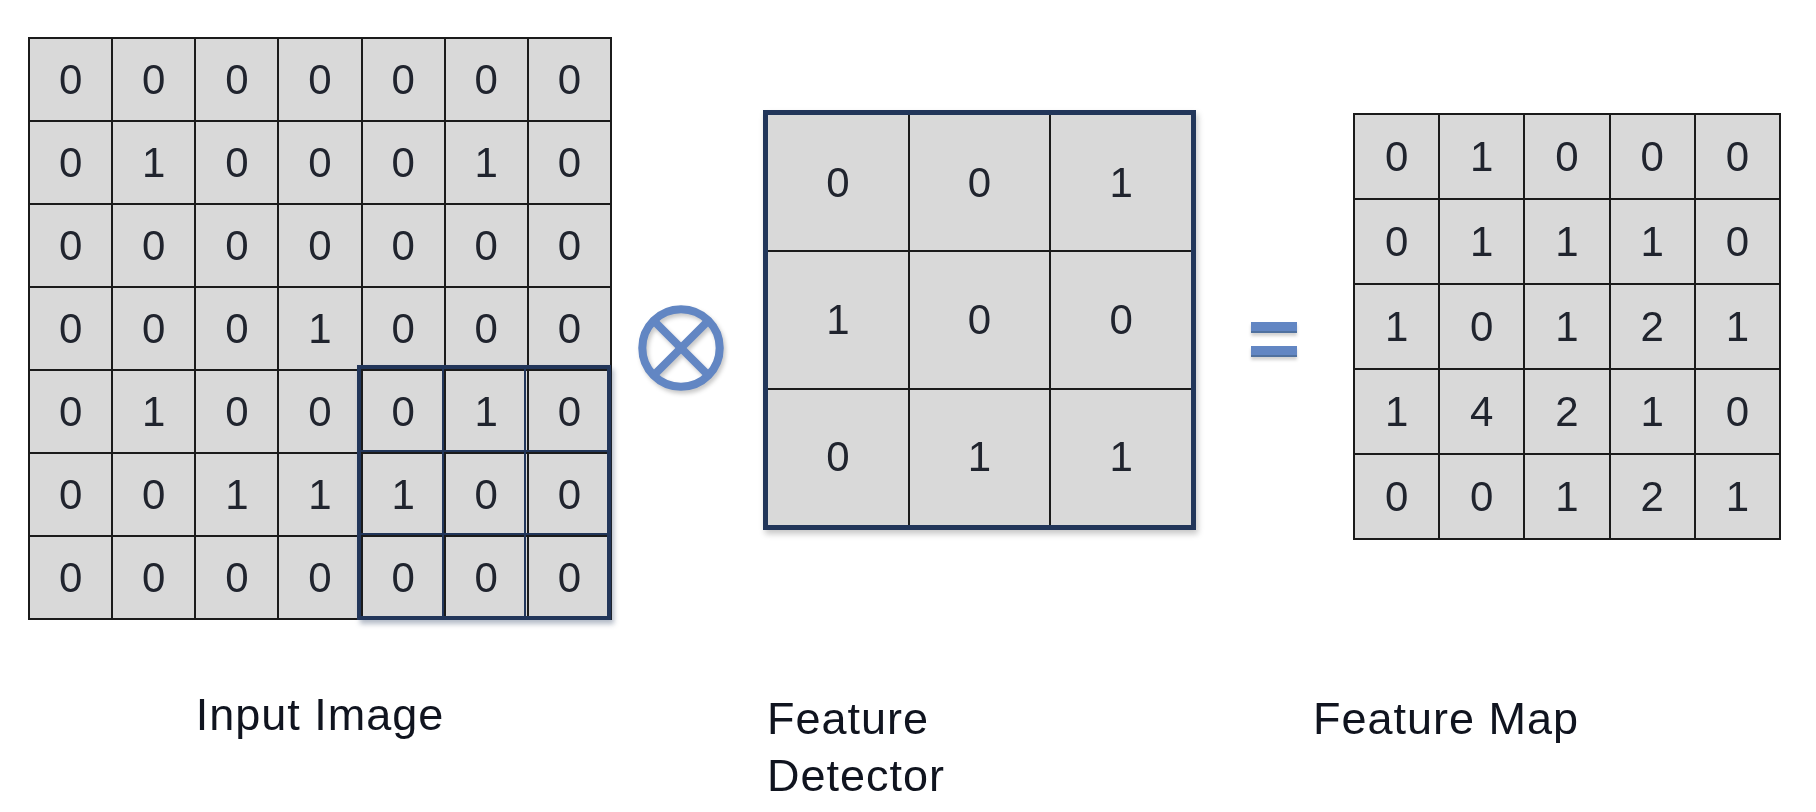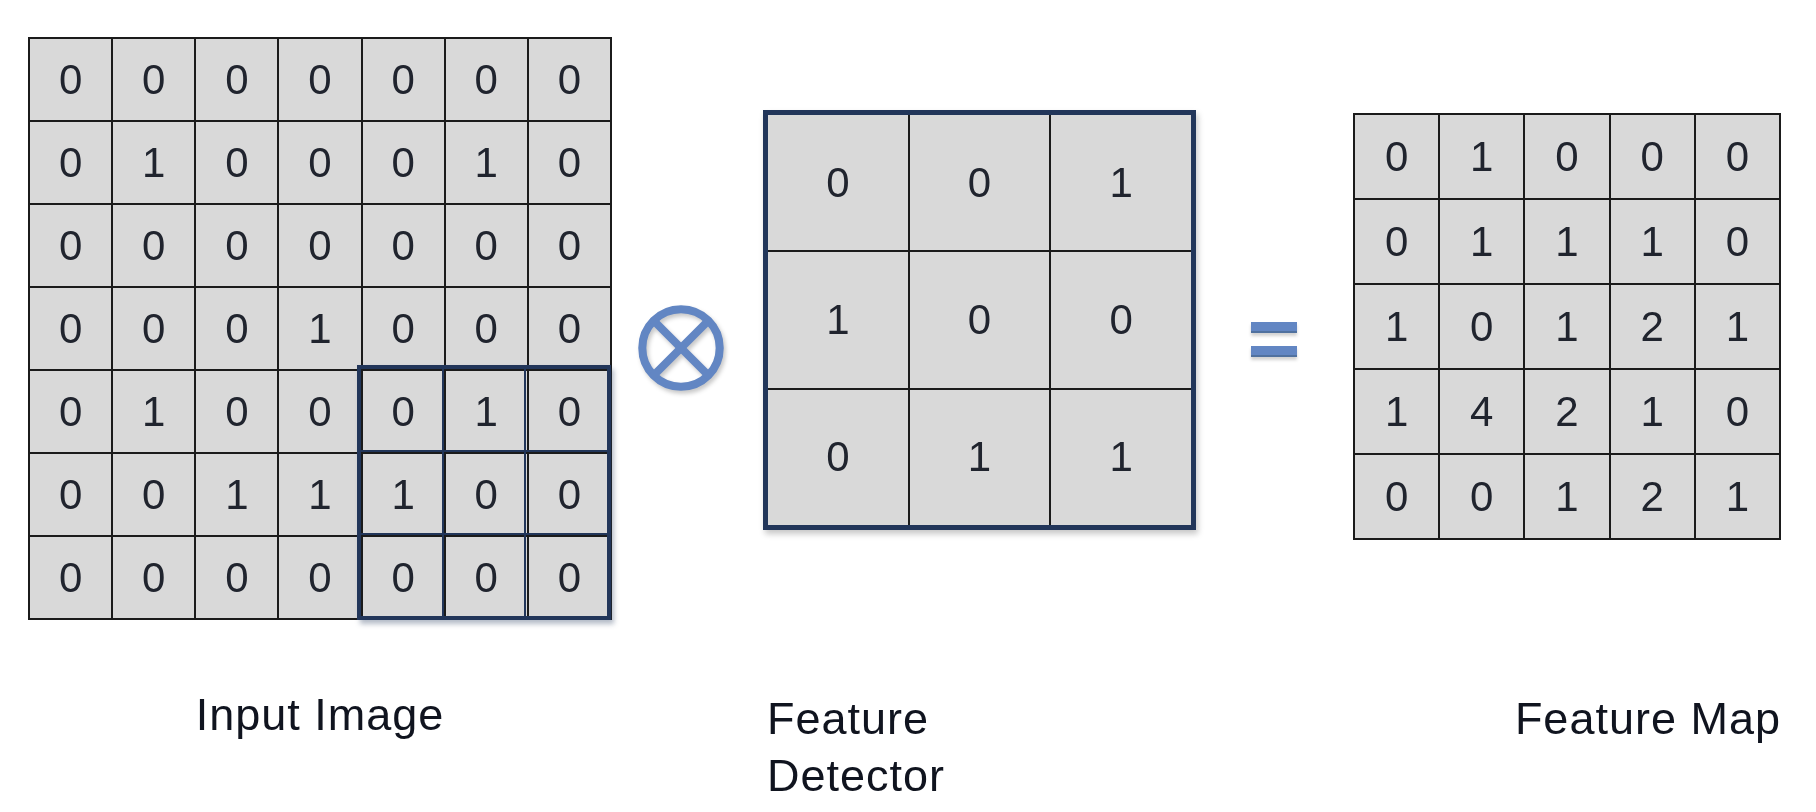--- a/index.html
+++ b/index.html
@@ -83,21 +83,21 @@
   
   .caption {
     position: absolute;
     font-size: 45px;
     color: #10141f;
     letter-spacing: 1px;
     line-height: 57px;
   }
   #input-caption { left: 28px;  top: 670px; width: 584px; text-align: center; margin-top: 16px; }
   #detector-caption { left: 767px; top: 690px; text-align: left; white-space: pre-line; }
-  #map-caption { left: 1353px; top: 690px; width: 428px; text-align: right; }
+  #map-caption { left: 1313px; top: 690px; width: 428px; text-align: left; }
 </style>
 </head>
 <body>
 
 <div id="canvas">
 
   <div id="input-matrix" class="matrix cols-7">
       <div class="cell">0</div>
       <div class="cell">0</div>
       <div class="cell">0</div>

